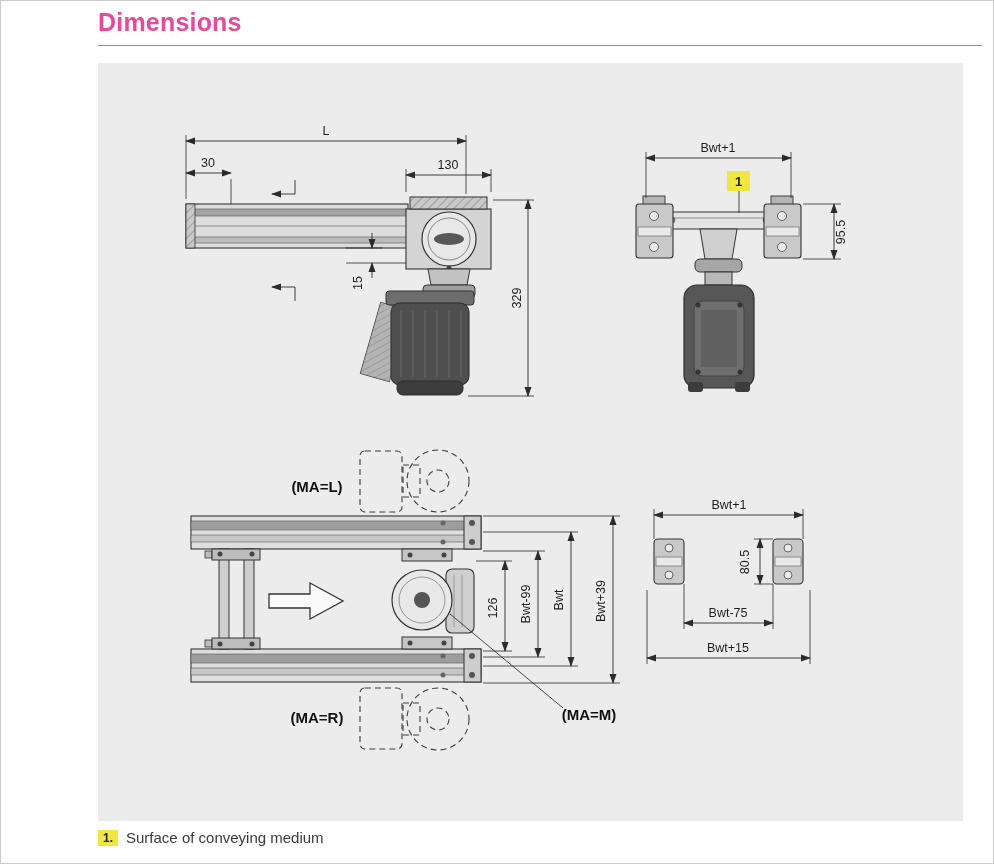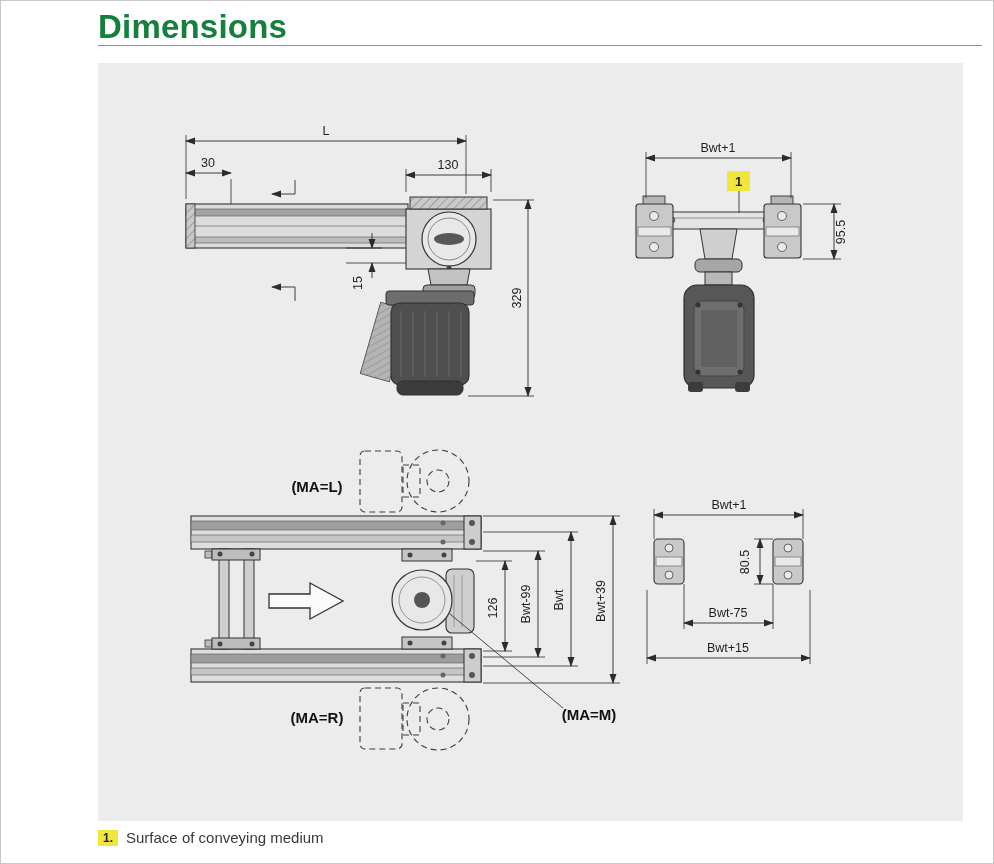--- a/index.html
+++ b/index.html
@@ -3,21 +3,21 @@
 <meta charset="utf-8">
 <style>
   html,body { margin:0; padding:0; }
   body {
     width:994px; height:864px; position:relative; background:#ffffff;
     font-family:"Liberation Sans", sans-serif;
     border:1px solid #c9c9c9; box-sizing:border-box; overflow:hidden;
   }
   .page-title {
     position:absolute; left:97px; top:7px;
-    font-size:33px; font-weight:bold; color:#15803d; letter-spacing:0.2px;
+    font-size:25px; font-weight:bold; color:#ec4899; letter-spacing:0.2px;
   }
   .divider {
     position:absolute; left:97px; top:44px; width:884px; height:0;
     border-top:1px solid #8f8f8f;
   }
   .panel {
     position:absolute; left:97px; top:62px; width:865px; height:758px;
     background:#ececec;
   }
   .panel svg { display:block; }

